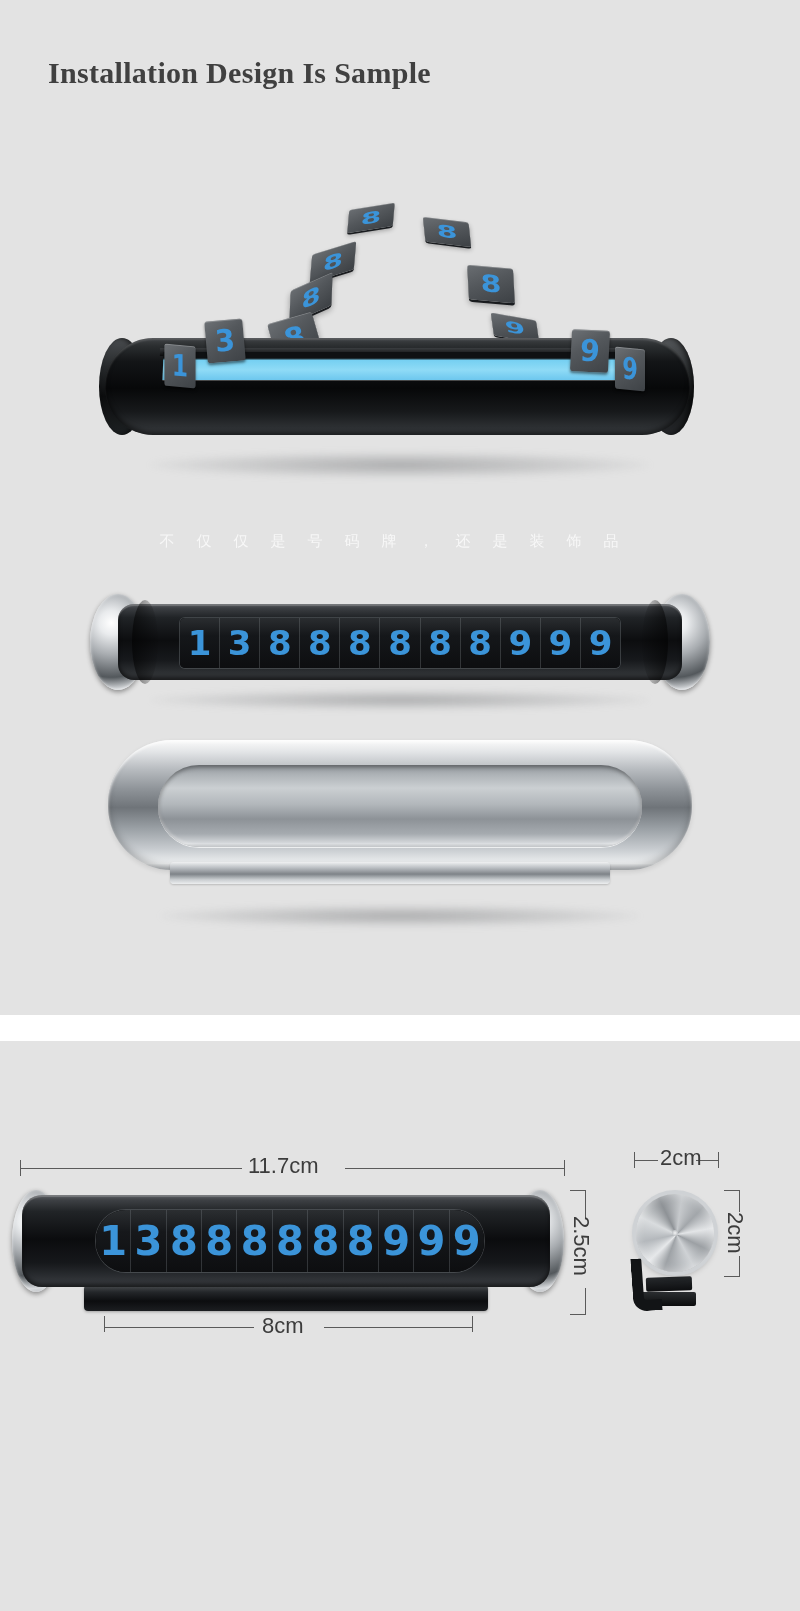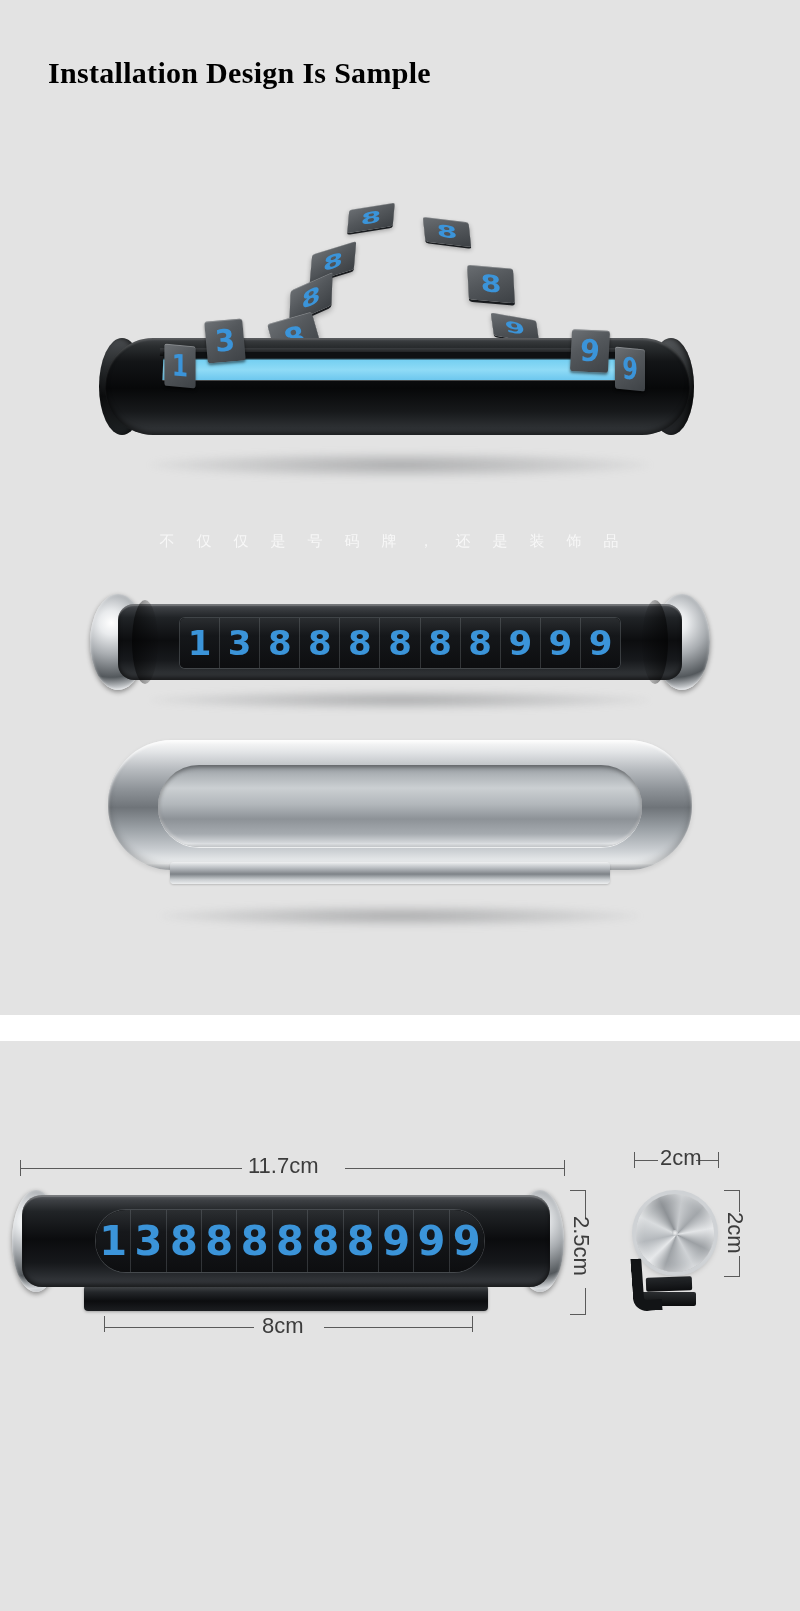--- a/index.html
+++ b/index.html
@@ -29,21 +29,21 @@
     background: #e3e3e3;
     overflow: hidden;
   }
   .title {
     position: absolute;
     left: 48px;
     top: 56px;
     font-family: "Liberation Serif", "DejaVu Serif", serif;
     font-size: 30px;
     font-weight: 700;
-    color: #000000;
+    color: #404040;
     letter-spacing: 0.3px;
     white-space: nowrap;
   }
 
   
   .watermark {
     position: absolute;
     left: 0;
     top: 532px;
     width: 800px;

